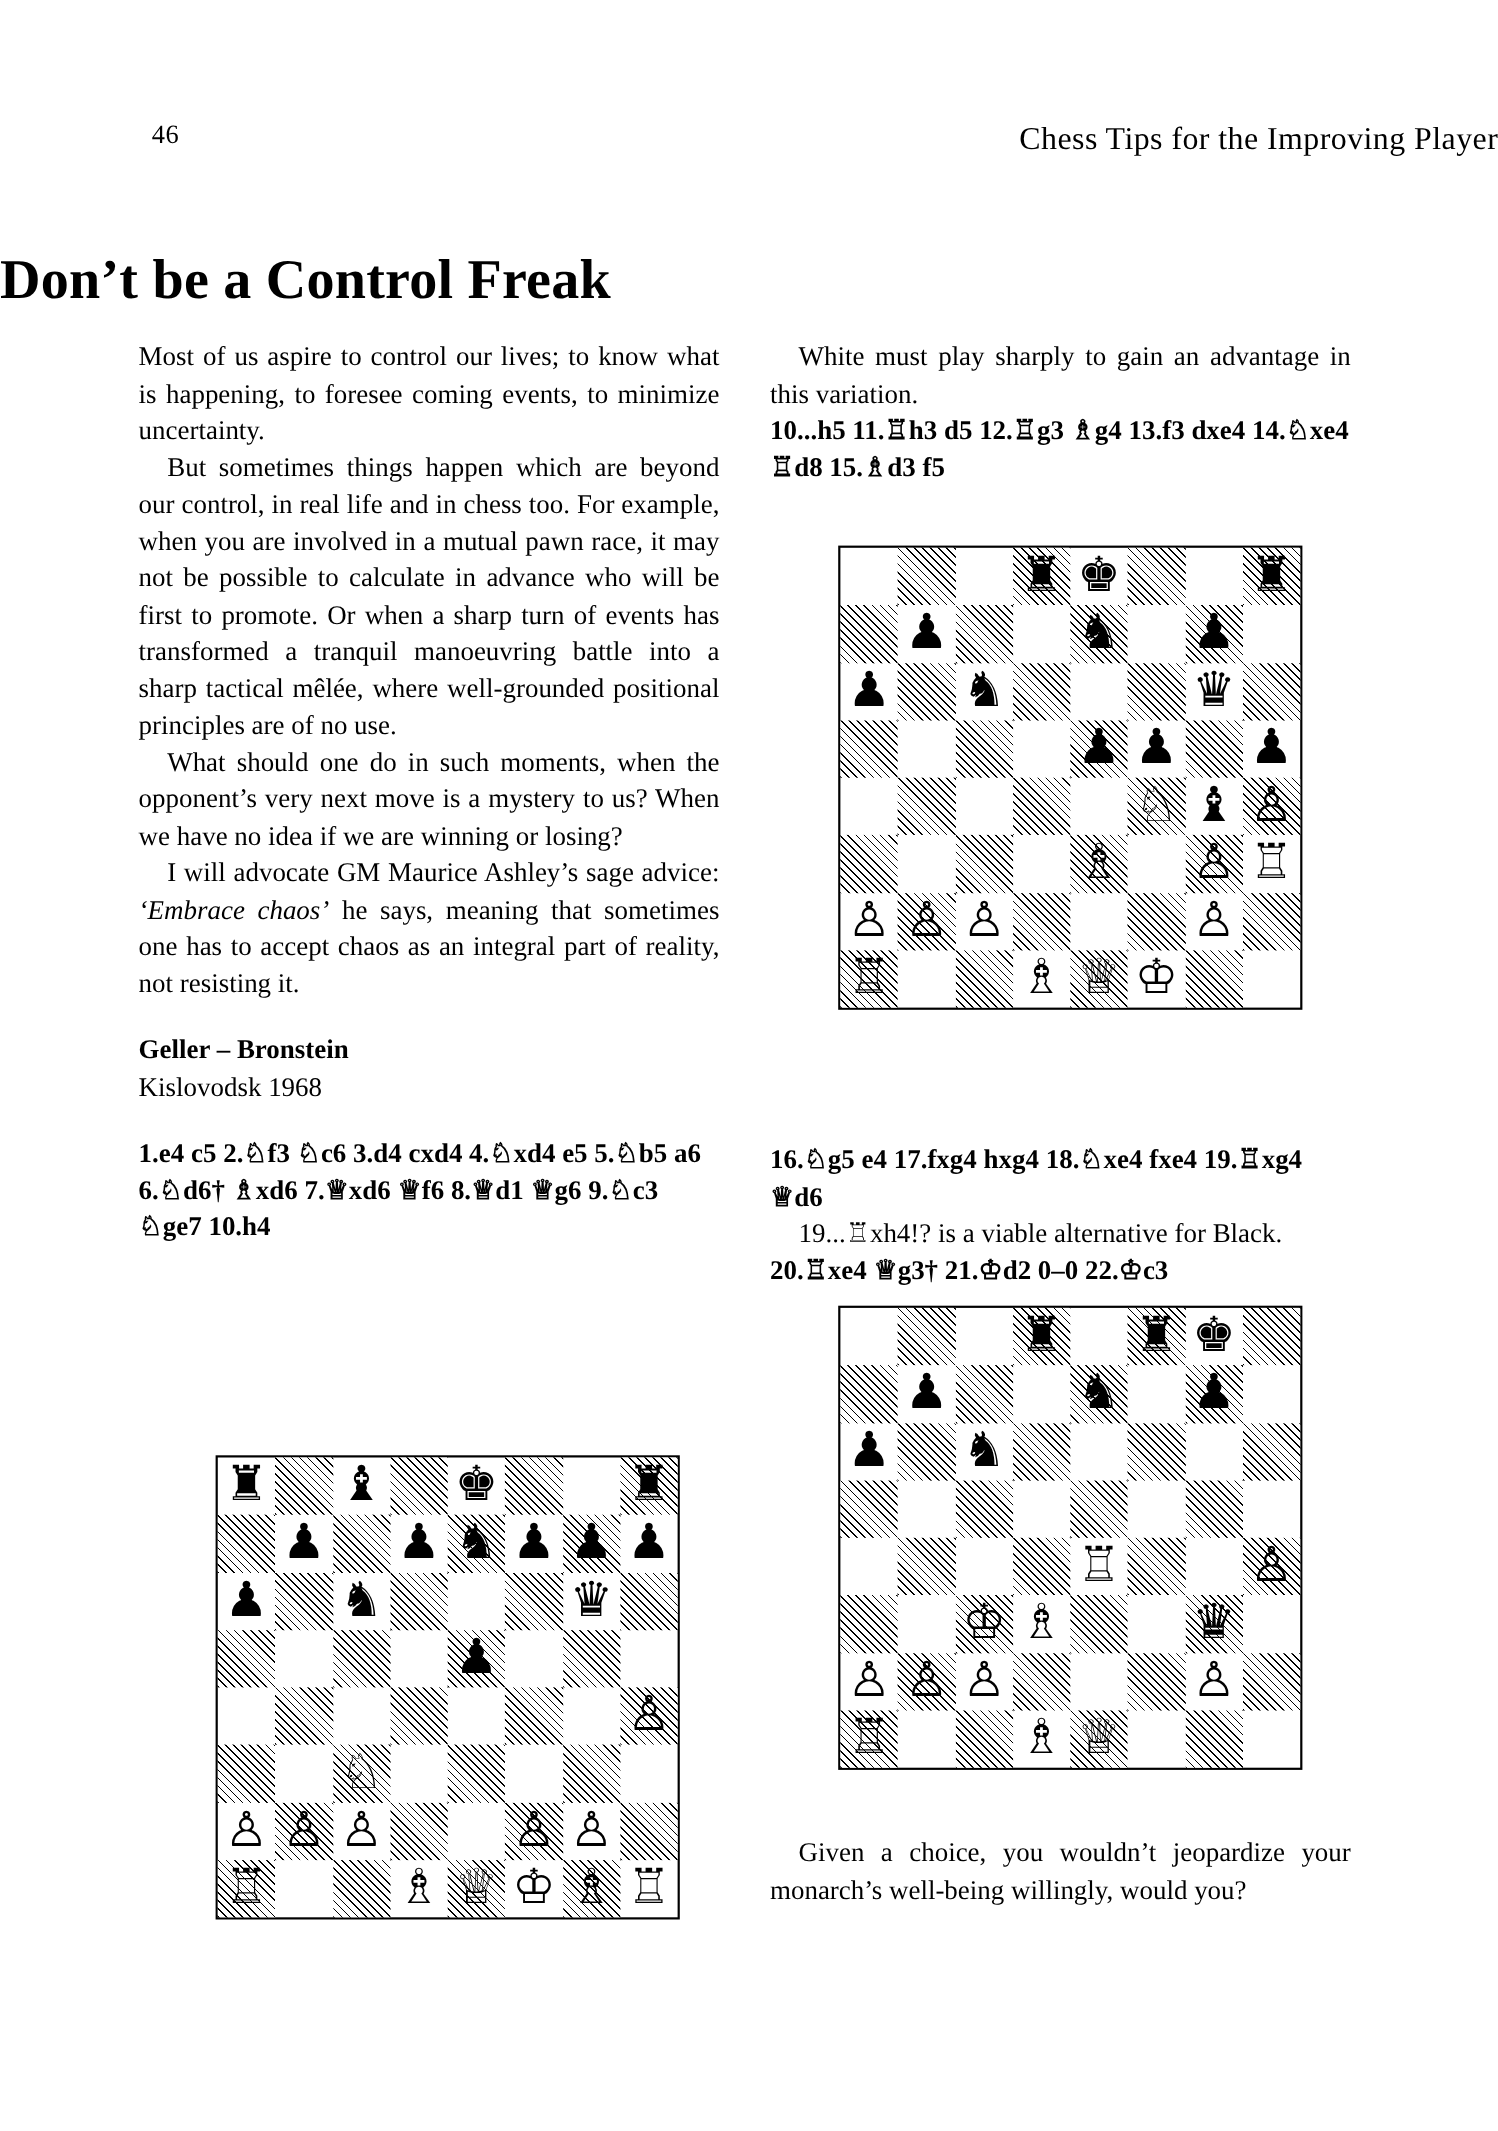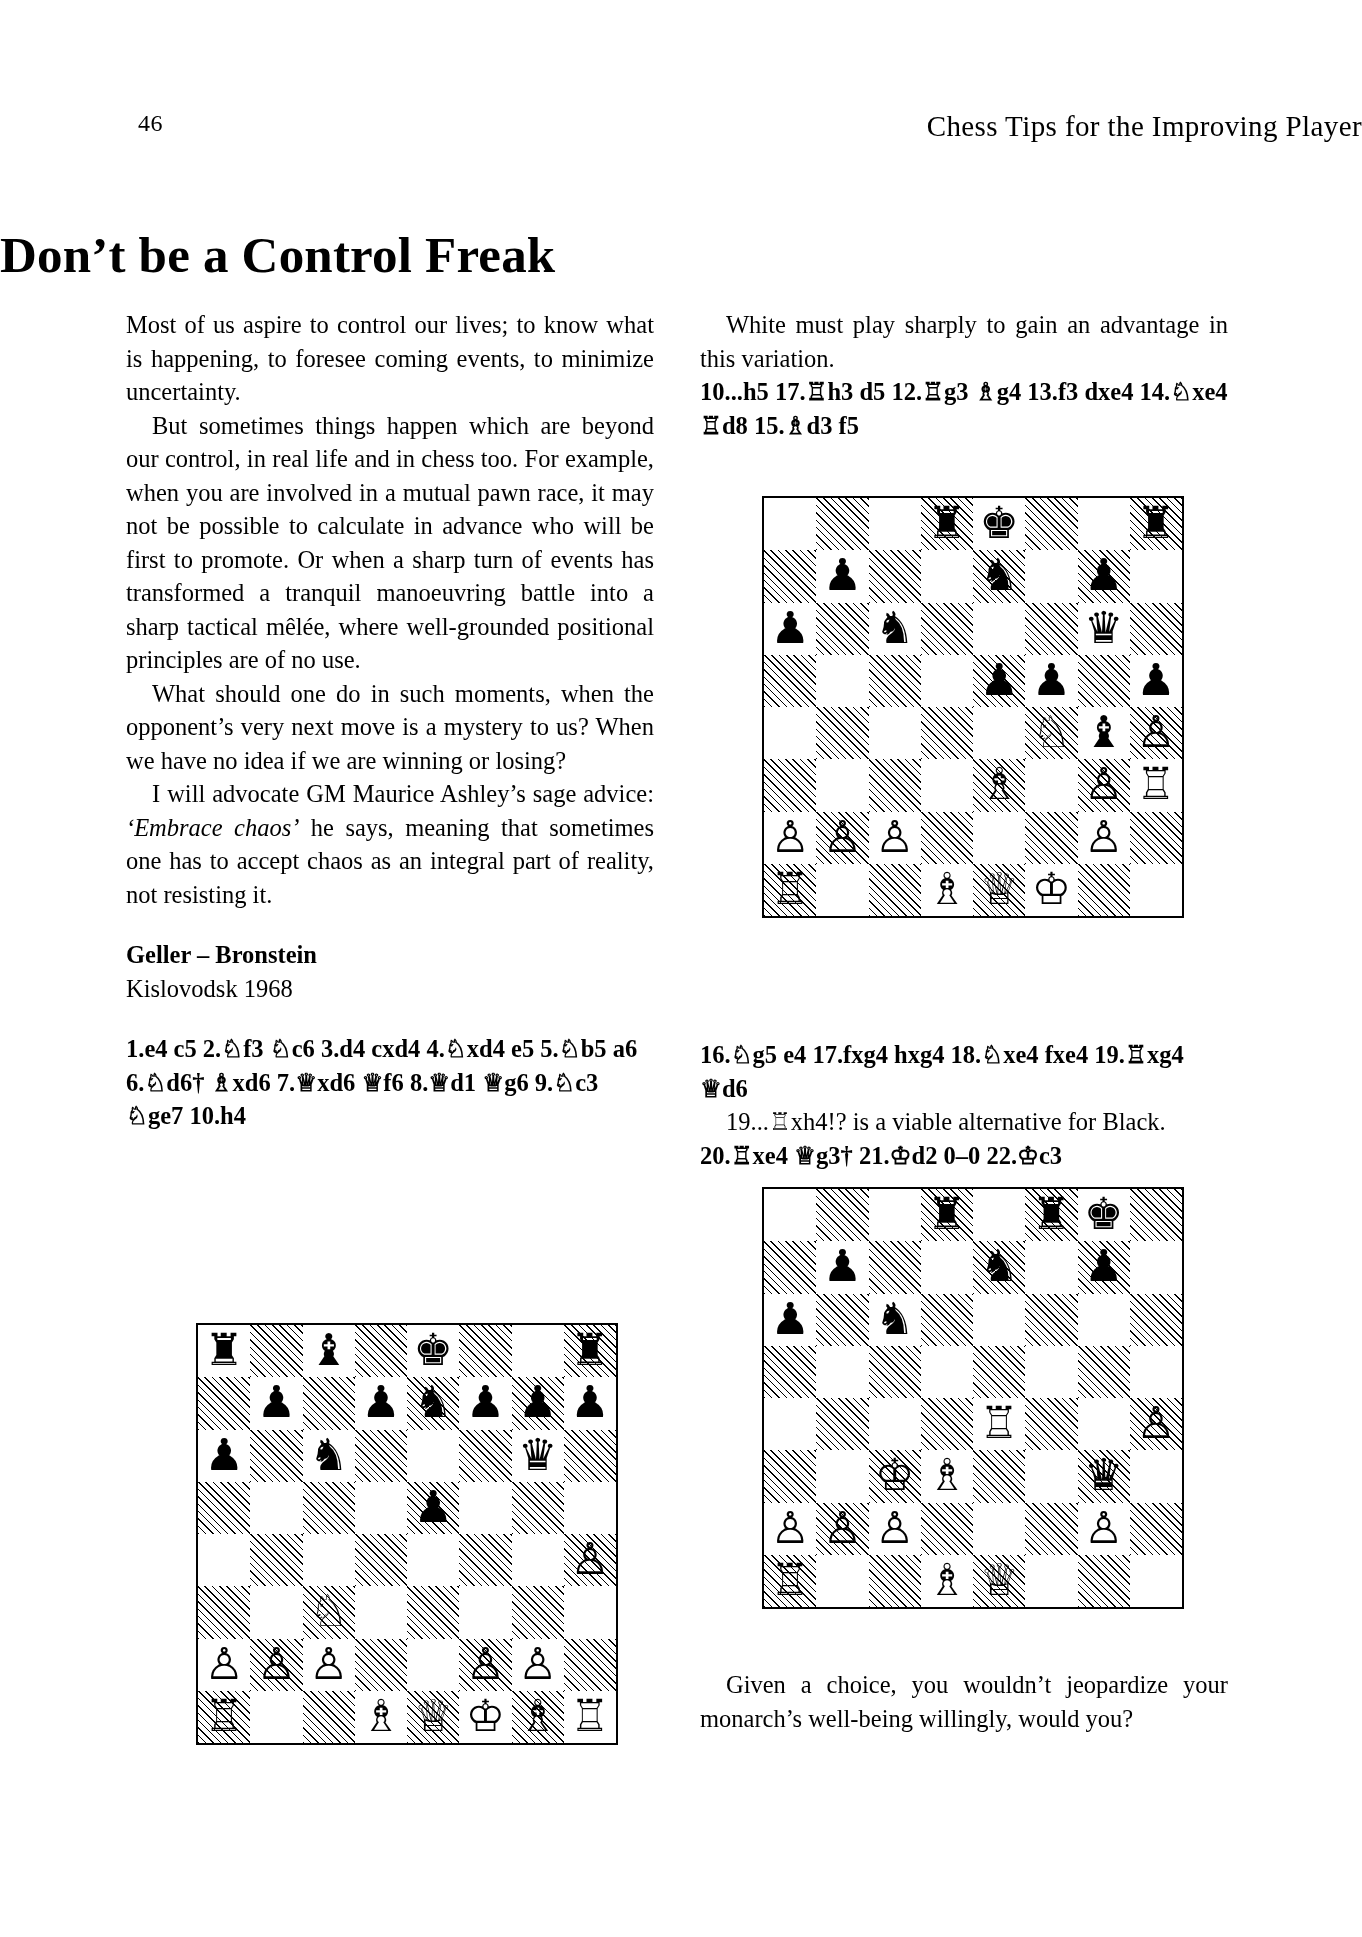--- a/index.html
+++ b/index.html
@@ -145,21 +145,21 @@
     <p class="indent"><span>I will advocate GM Maurice Ashley’s sage advice: </span><em>‘Embrace chaos’</em><span> he says, meaning that sometimes one has to accept chaos as an integral part of reality, not resisting it.</span></p>
 
     <p class="game-head gap-before">Geller – Bronstein</p>
     <p class="game-sub">Kislovodsk 1968</p>
 
     <p class="moves gap-before">1.e4 c5 2.♘f3 ♘c6 3.d4 cxd4 4.♘xd4 e5 5.♘b5 a6 6.♘d6† ♗xd6 7.♕xd6 ♕f6 8.♕d1 ♕g6 9.♘c3 ♘ge7 10.h4</p>
   </div>
 
   <div class="col right">
     <p class="indent">White must play sharply to gain an advantage in this variation.</p>
-    <p class="moves">10...h5 17.♖h3 d5 12.♖g3 ♗g4 13.f3 dxe4 14.♘xe4 ♖d8 15.♗d3 f5</p>
+    <p class="moves">10...h5 11.♖h3 d5 12.♖g3 ♗g4 13.f3 dxe4 14.♘xe4 ♖d8 15.♗d3 f5</p>
   </div>
 
   <div class="col right" style="top:1038px;">
     <p class="moves">16.♘g5 e4 17.fxg4 hxg4 18.♘xe4 fxe4 19.♖xg4 ♕d6</p>
     <p class="indent">19...♖xh4!? is a viable alternative for Black.</p>
     <p class="moves">20.♖xe4 ♕g3† 21.♔d2 0–0 22.♔c3</p>
   </div>
 
   <div class="col right" style="top:1668px;">
     <p class="indent">Given a choice, you wouldn’t jeopardize your monarch’s well-being willingly, would you?</p>

